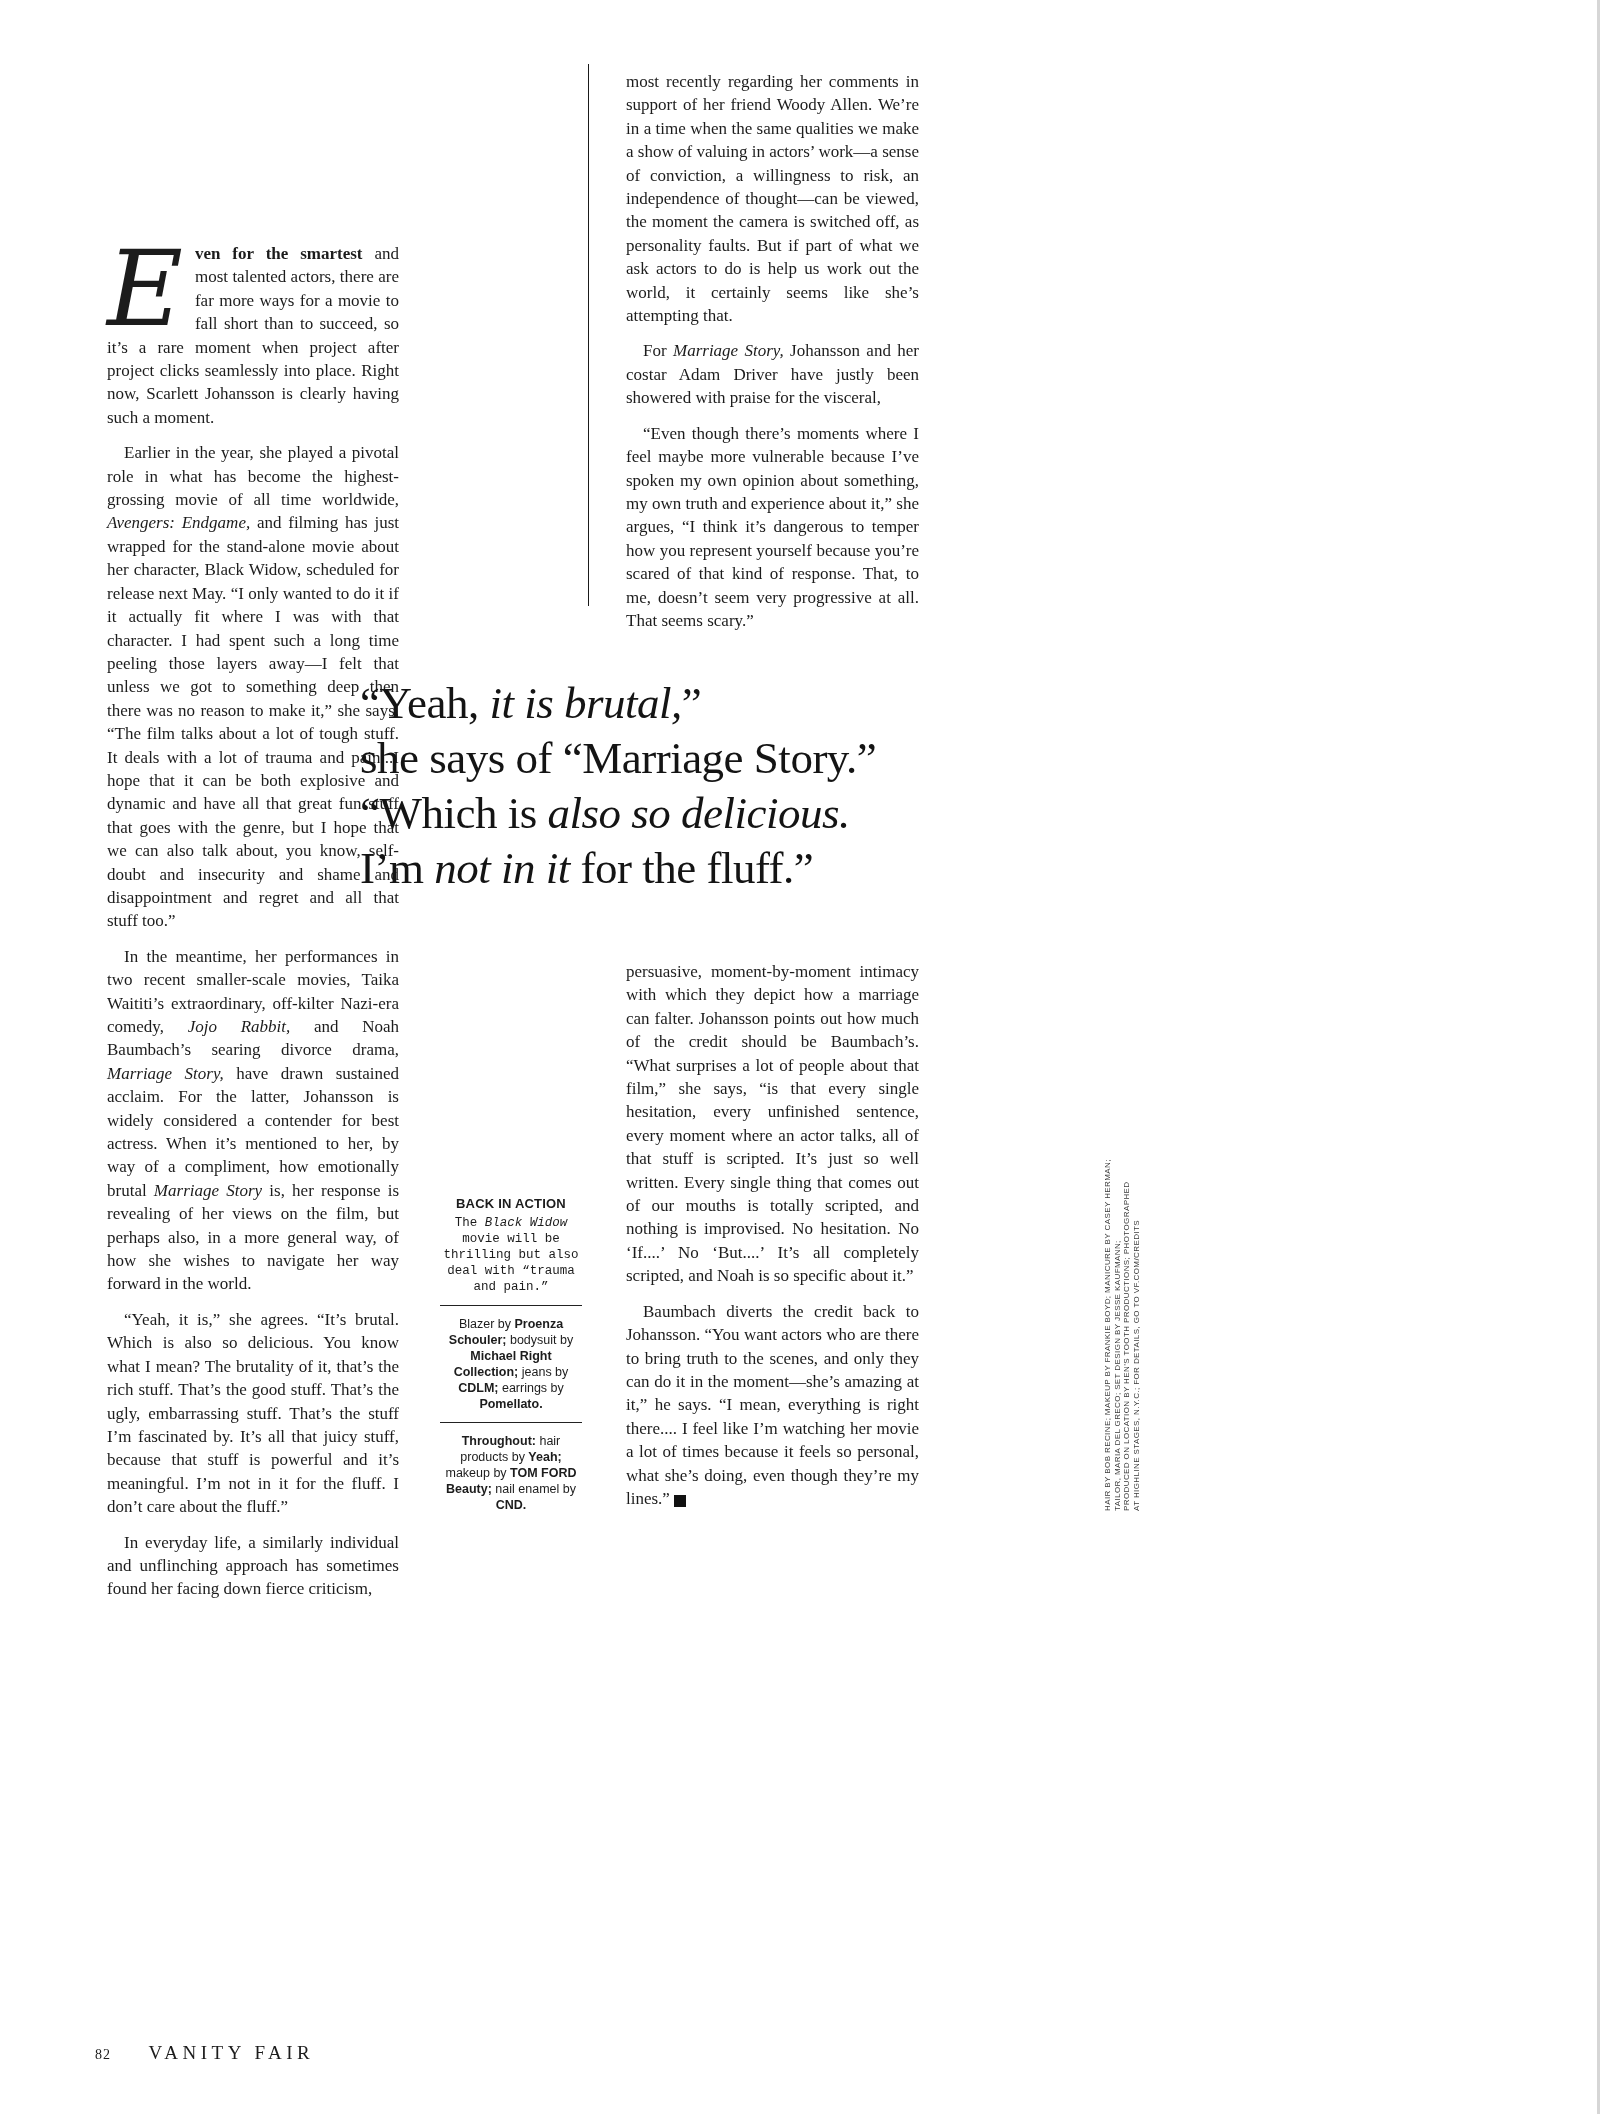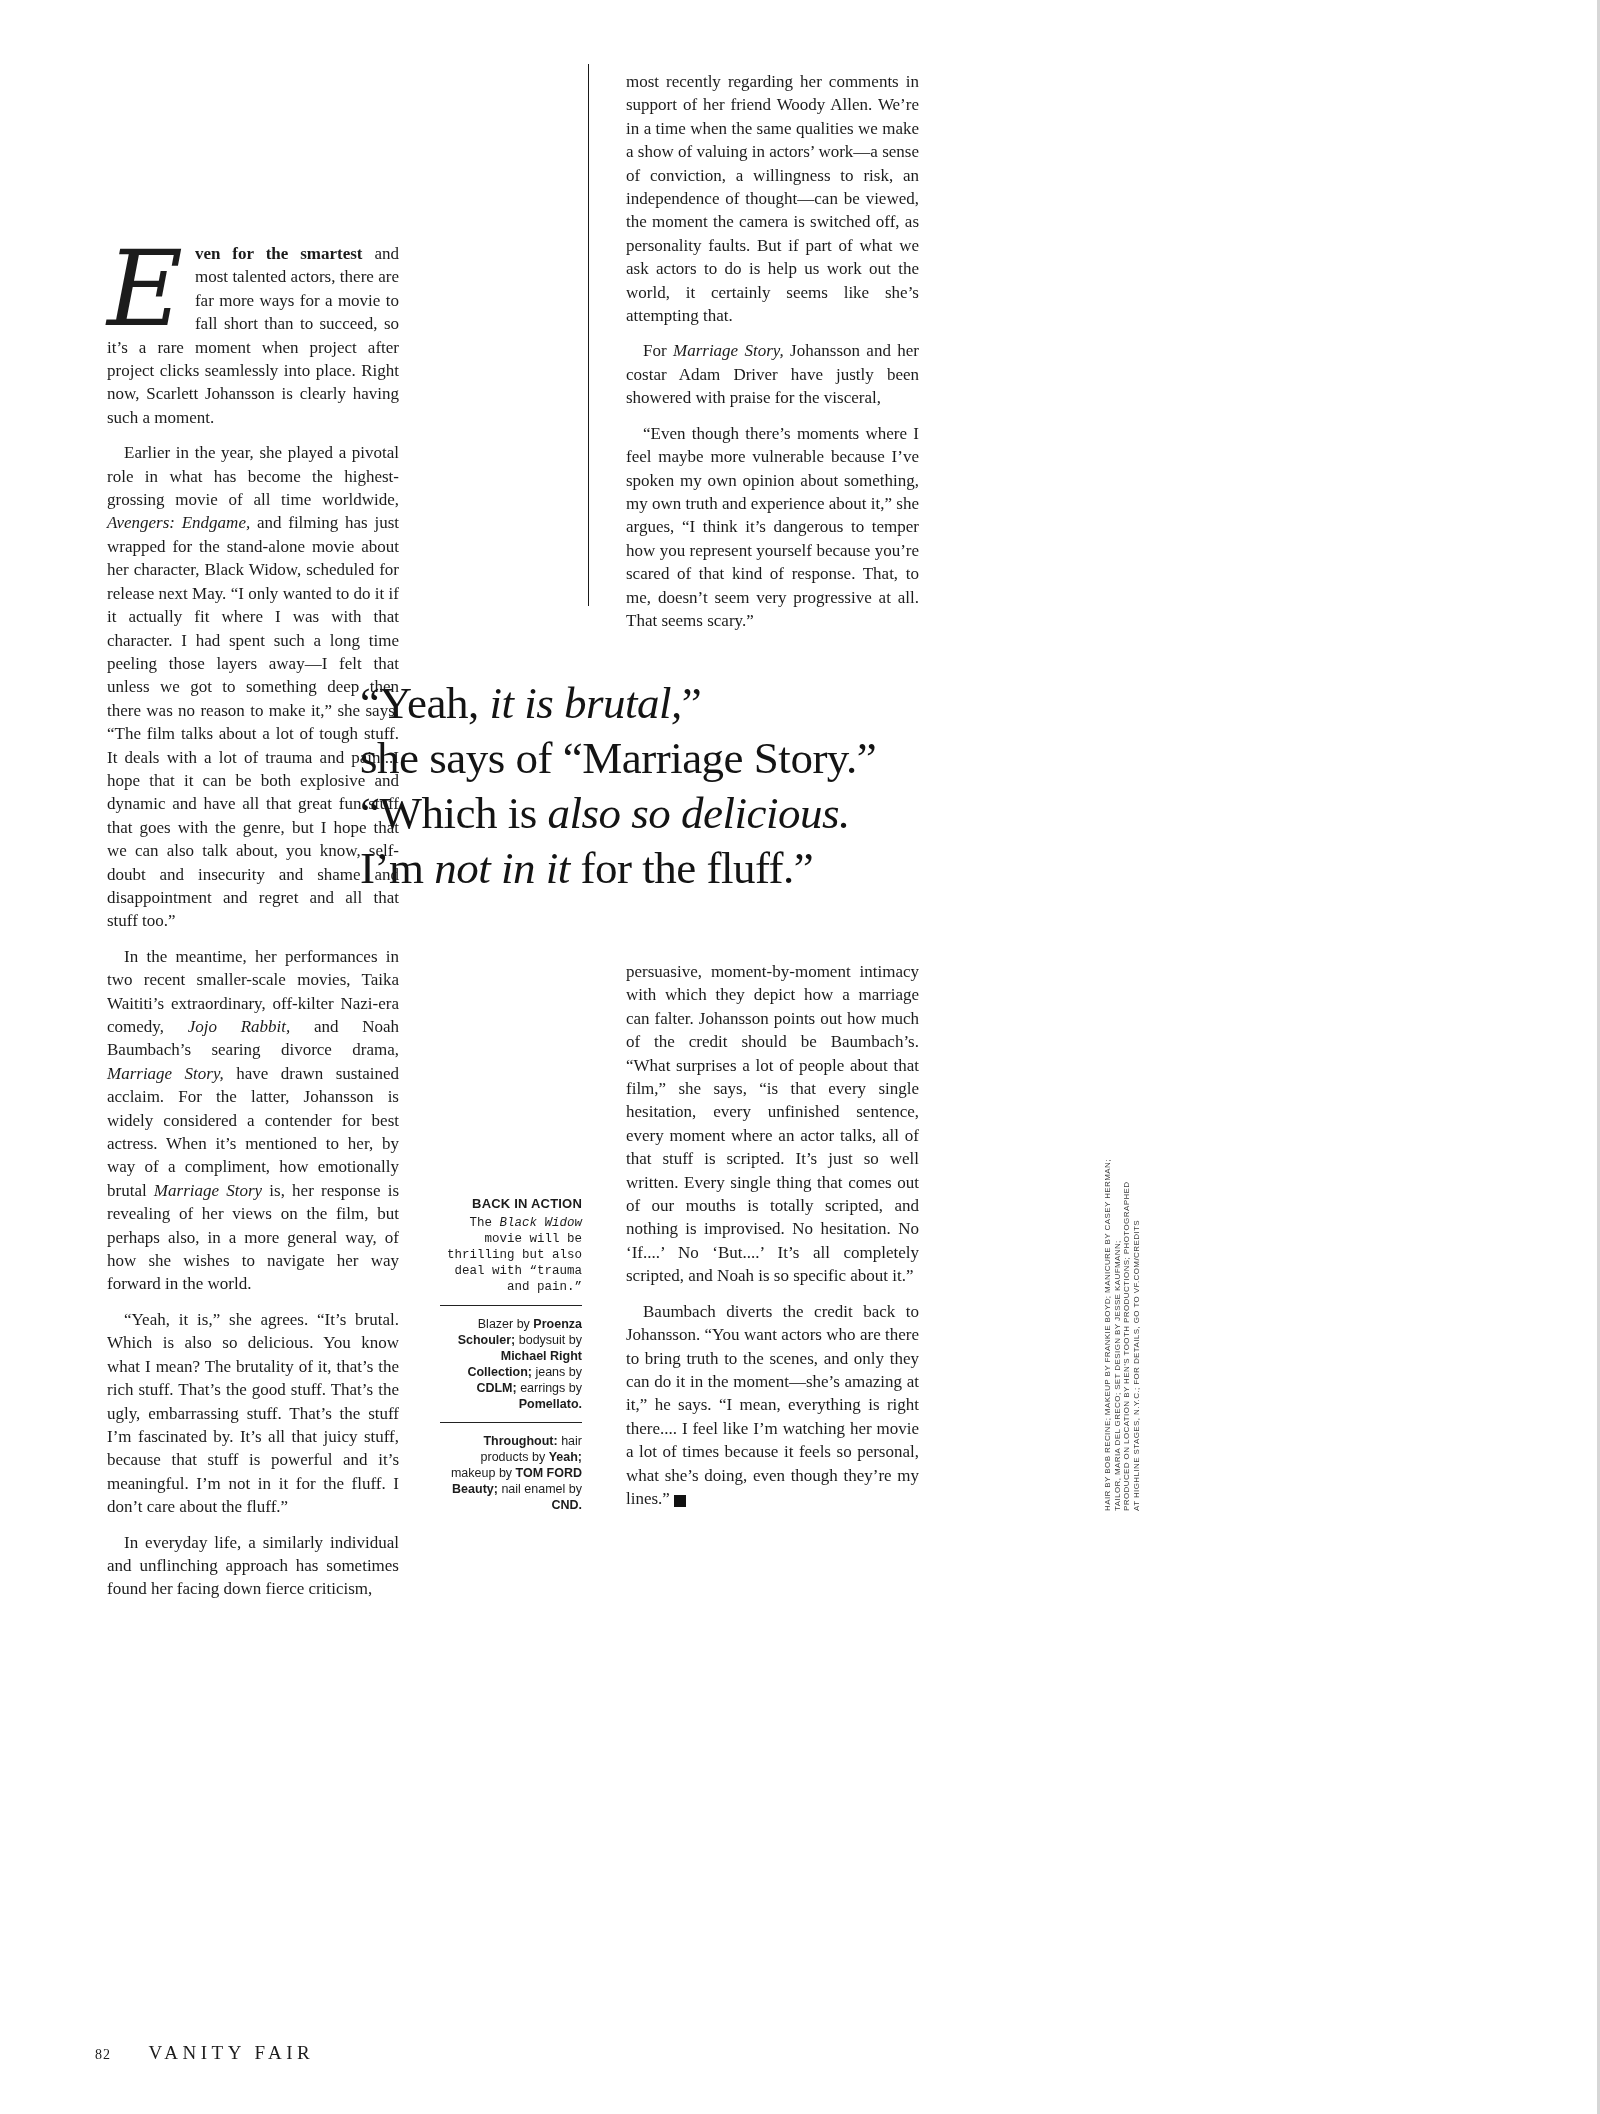--- a/index.html
+++ b/index.html
@@ -29,21 +29,21 @@
     position:absolute; left:360px; top:676px; width:770px;
     text-align:left; font-size:45px; line-height:55px; letter-spacing:-0.5px;
     color:#141414;
   }
   .pq-line i { font-style:italic; }
 
   
   .caption {
     position:absolute; left:440px; top:1196px; width:142px;
     font-family:"Liberation Sans","DejaVu Sans",sans-serif;
-    font-size:12.5px; line-height:16px; color:#1c1c1c; text-align:right;
+    font-size:12.5px; line-height:16px; color:#1c1c1c; text-align:center;
   }
   .cap-title { font-weight:bold; font-size:13px; letter-spacing:0.2px; }
   .cap-body { margin-top:3px;font-family:Liberation Mono, monospace; }
   .cap-rule { border:none; border-top:1px solid #222; margin:10px 0; }
 
   
   .side-credits {
     position:absolute; left:902px; top:1272px; width:440px;
     transform:rotate(-90deg);
     font-family:"Liberation Sans","DejaVu Sans",sans-serif;

